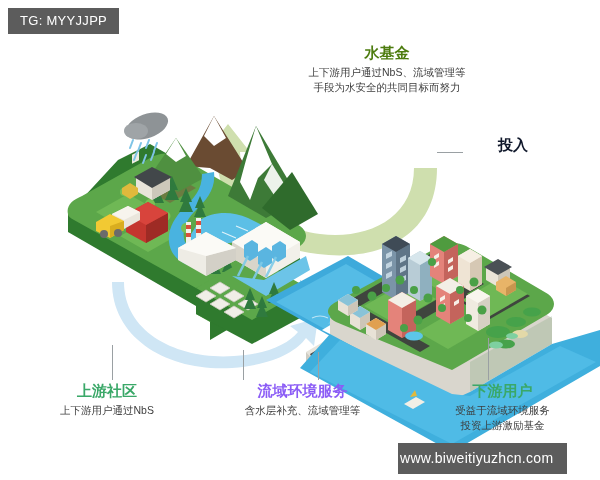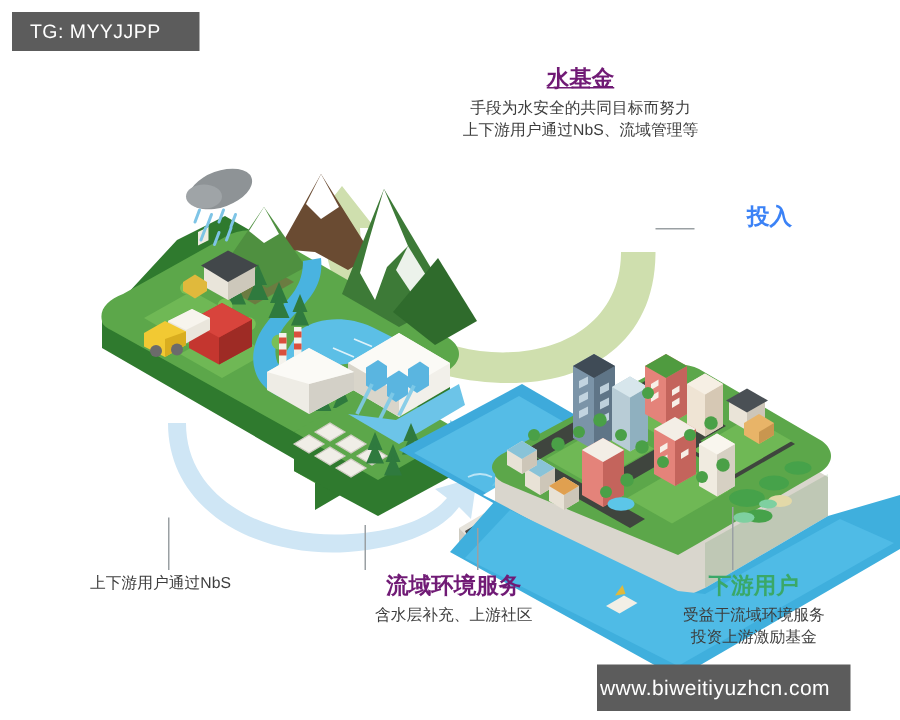--- a/index.html
+++ b/index.html
@@ -25,21 +25,21 @@
     font-size: 13px;
     letter-spacing: 0.3px;
     display: flex;
     align-items: center;
     justify-content: center;
     white-space: nowrap;
   }
   #tg-badge {
     left: 8px;
     top: 8px;
-    padding: 5px 26px 6px 12px;
+    padding: 5px 12px 6px 12px;
   }
   #url-badge {
     left: 398px;
     top: 443px;
     padding: 7px 14px 8px 2px;
     font-size: 14px;
   }
   
   #scene {
     position: absolute;
@@ -57,24 +57,24 @@
     line-height: 1.25;
     margin-bottom: 2px;
     white-space: nowrap;
   }
   .callout .c-desc {
     font-size: 10.5px;
     color: #3d3d3d;
     line-height: 1.45;
     white-space: nowrap;
   }
-  .t-water-fund { color: #701a75; text-decoration: underline; }
-  .t-invest     { color: #3b82f6; }
+  .t-water-fund { color: #4d7c0f; }
+  .t-invest     { color: #0f172a; }
   .t-upstream   { color: #3aa868; }
-  .t-services   { color: #701a75; }
+  .t-services   { color: #8b5cf6; }
   .t-downstream { color: #3aa868; }
 
   #co-water-fund { left: 262px; top: 44px; width: 250px; }
   #co-invest     { left: 438px; top: 136px; width: 150px; }
   #co-upstream   { left: 12px;  top: 382px; width: 190px; }
   #co-services   { left: 200px; top: 382px; width: 205px; }
   #co-downstream { left: 400px; top: 382px; width: 205px; }
 
   .leader {
     position: absolute;
@@ -453,35 +453,36 @@
   </svg>
 
   <div class="leader v" id="lead-upstream"></div>
   <div class="leader v" id="lead-services"></div>
   <div class="leader v" id="lead-services2"></div>
   <div class="leader v" id="lead-downstream"></div>
   <div class="leader h" id="lead-invest"></div>
 
   <div class="callout" id="co-water-fund">
     <div class="c-title t-water-fund">水基金</div>
+    <div class="c-desc">上下游用户通过NbS、流域管理等</div>
     <div class="c-desc">手段为水安全的共同目标而努力</div>
-    <div class="c-desc">上下游用户通过NbS、流域管理等</div>
   </div>
 
   <div class="callout" id="co-invest">
     <div class="c-title t-invest">投入</div>
   </div>
 
   <div class="callout" id="co-upstream">
+    <div class="c-title t-upstream">上游社区</div>
     <div class="c-desc">上下游用户通过NbS</div>
   </div>
 
   <div class="callout" id="co-services">
     <div class="c-title t-services">流域环境服务</div>
-    <div class="c-desc">含水层补充、上游社区</div>
+    <div class="c-desc">含水层补充、流域管理等</div>
   </div>
 
   <div class="callout" id="co-downstream">
     <div class="c-title t-downstream">下游用户</div>
     <div class="c-desc">受益于流域环境服务</div>
     <div class="c-desc">投资上游激励基金</div>
   </div>
 
   <div class="tag-badge" id="tg-badge">TG: MYYJJPP</div>
   <div class="tag-badge" id="url-badge">www.biweitiyuzhcn.com</div>

